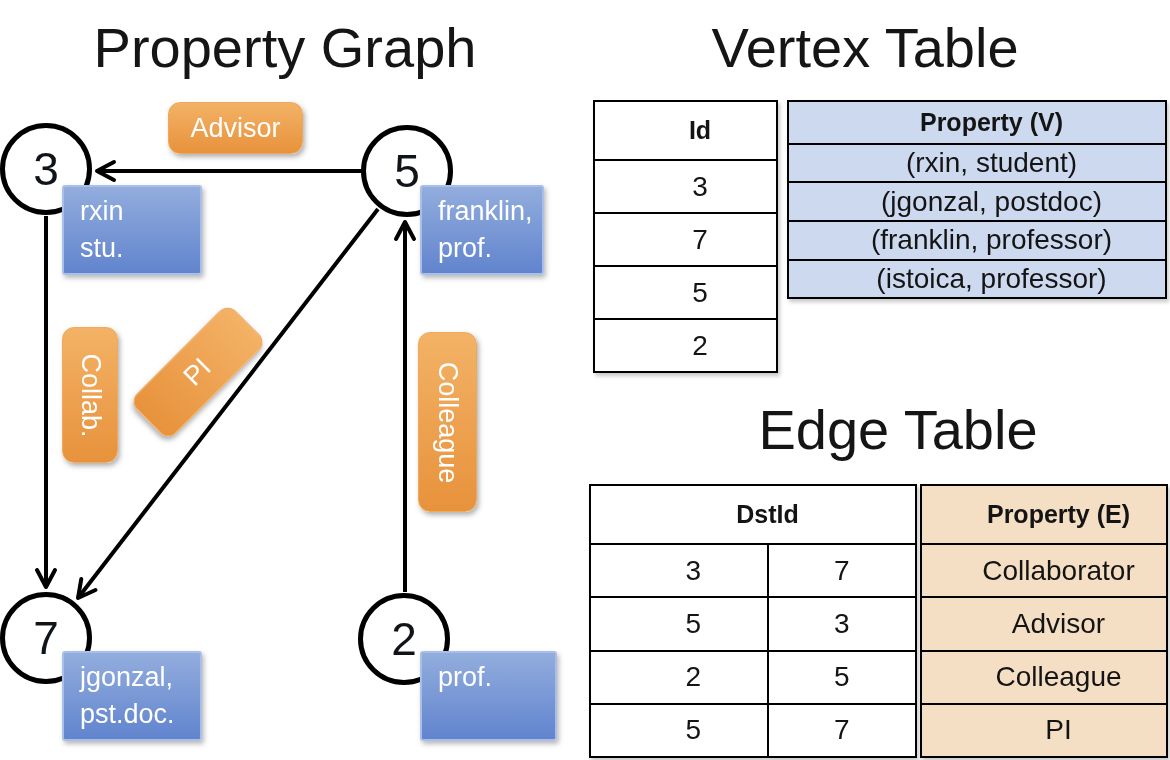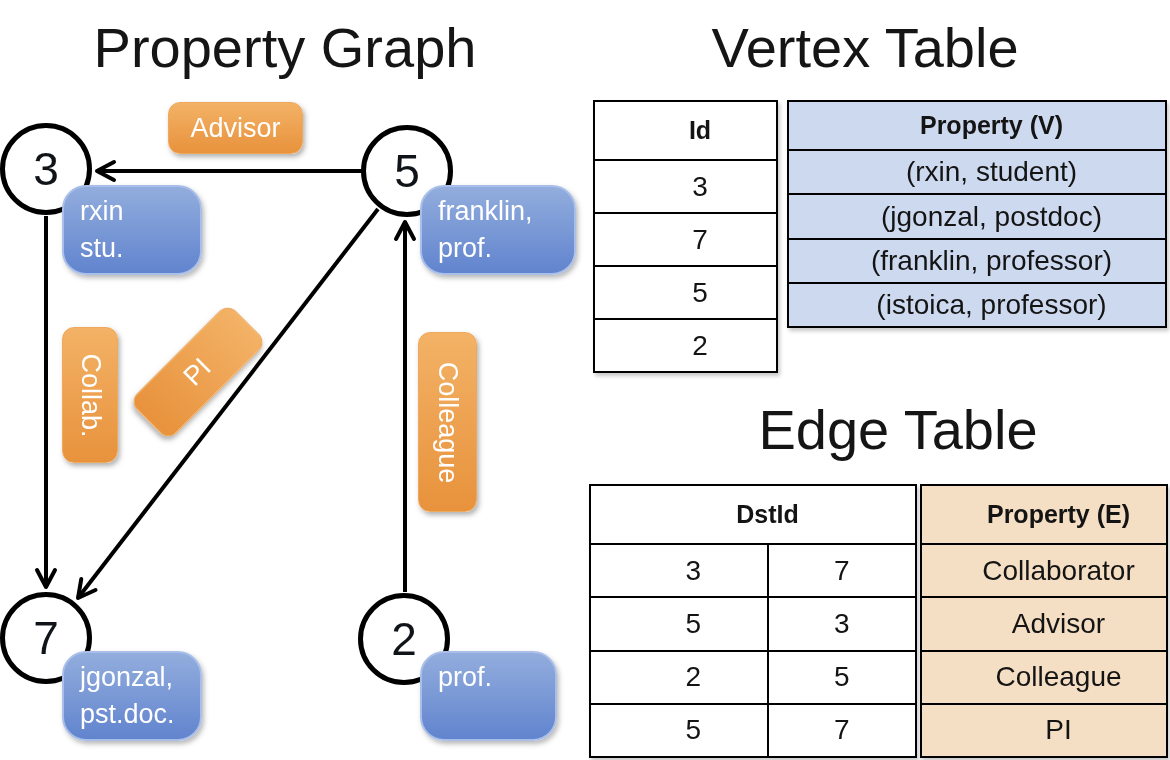--- a/index.html
+++ b/index.html
@@ -42,32 +42,32 @@
   }
   #node-3 { left: 0px;   top: 123px; }
   #node-5 { left: 361px; top: 125px; }
   #node-7 { left: 0px;   top: 592px; }
   #node-2 { left: 358px; top: 593px; }
 
   .vbox {
     position: absolute;
     width: 140px; height: 90px;
     box-sizing: border-box;
-    border-radius: 24px;
+    border-radius: 3px;
     background: linear-gradient(180deg, var(--blue-top, #92addd) 0%, var(--blue-bottom, #6184ce) 100%);
     border: 2px solid #a9bfe9;
     box-shadow: 2px 3px 5px rgba(100,100,100,0.45);
     color: #fff;
     font-size: 27px;
     line-height: 37px;
     padding: 6px 7px 0 16px;
     z-index: 3;
   }
   #vbox-rxin     { left: 62px;  top: 185px; }
-  #vbox-franklin { left: 420px; top: 185px; width: 156px; }
+  #vbox-franklin { left: 420px; top: 185px; width: 124px; }
   #vbox-jgonzal  { left: 62px;  top: 651px; }
   #vbox-istoica  { left: 420px; top: 651px; width: 137px; }
 
   .ebox {
     position: absolute;
     box-sizing: border-box;
     border-radius: 12px;
     background: linear-gradient(180deg, var(--orange-top, #f3b266) 0%, var(--orange-bottom, #e8923c) 100%);
     border: 1px solid #efa95c;
     box-shadow: 2px 3px 5px rgba(100,100,100,0.5);
@@ -105,21 +105,21 @@
   }
   .sub-table .trow:first-child { border-top: none; }
   .sub-table .trow.hdr { flex: 1.12; font-weight: bold; font-size: 25px; }
   .tcell {
     flex: 1; height: 100%;
     display: flex; align-items: center; justify-content: center;
   }
   .tcell + .tcell { border-left: 2px solid #000; }
 
   #vtable-id   { left: 593px; top: 100px; width: 185px; height: 273px; }
-  #vtable-prop { left: 787px; top: 100px; width: 380px; height: 228px; background: var(--vertex-cell-blue, #cdd9ef); }
+  #vtable-prop { left: 787px; top: 100px; width: 380px; height: 199px; background: var(--vertex-cell-blue, #cdd9ef); }
   #etable-ids  { left: 589px; top: 484px; width: 328px; height: 274px; }
   #etable-prop { left: 920px; top: 484px; width: 248px; height: 274px; background: var(--edge-cell-tan, #f5dfc4); }
 </style>
 </head>
 <body>
 
 <div class="canvas">
 
   <div class="big-title" id="title-graph">Property Graph</div>
   <div class="big-title" id="title-vertex">Vertex Table</div>

